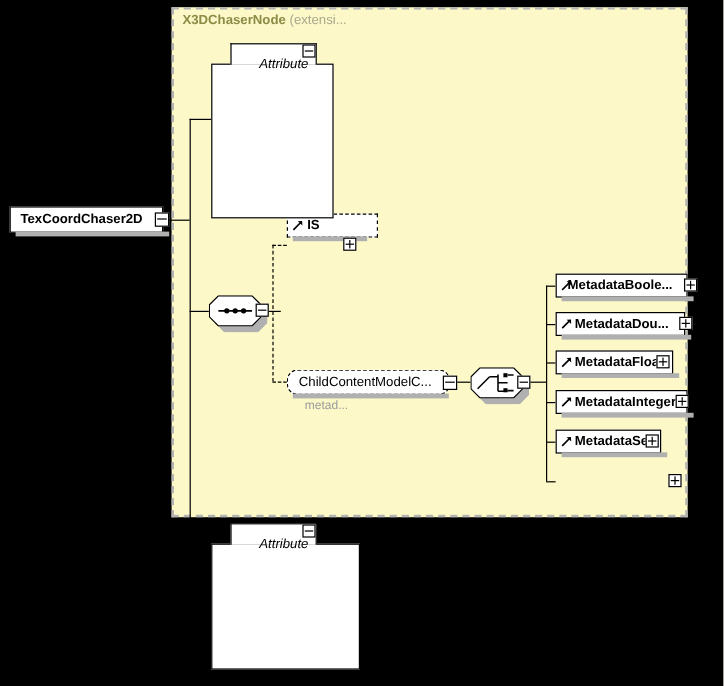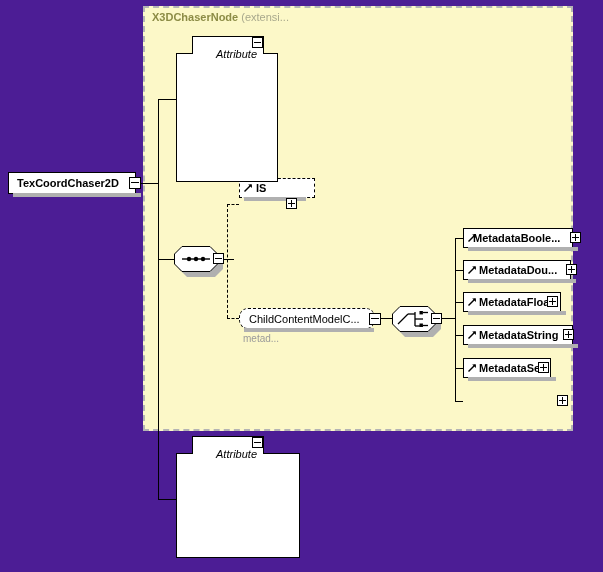--- a/index.html
+++ b/index.html
@@ -7,21 +7,21 @@
     padding: 0;
     background: #ffffff;
   }
   body {
     font-family: "Liberation Sans", sans-serif;
   }
   #canvas {
     position: relative;
     width: 603px;
     height: 572px;
-    background: #4c1d95;
+    background: #000000;
     overflow: hidden;
     text-decoration: underline;
   }
 
   
   .ext-panel {
     position: absolute;
     background: #fcf8c8;
     border: 2px dashed #b4b4b4;
     box-sizing: border-box;
@@ -254,20 +254,21 @@
     margin-top: -5px;
     width: 10px;
     height: 10px;
   }
 
   .annot {
     position: absolute;
     font-size: 10px;
     color: #9a9a9a;
     white-space: nowrap;
+    margin-left: 11px;
   }
 </style>
 </head>
 <body>
 
 <div id="canvas">
 
   <div class="ext-panel" style="left:143px; top:6px; width:430px; height:425px;"></div>
   <div class="ext-title" style="left:152px; top:11px;">
     <span>X3DChaserNode</span>
@@ -407,21 +408,21 @@
     <span class="node-label" style="padding-left:15px;">MetadataFloat</span>
     <span class="shadow" style="width:98px;"></span>
   </div>
   <div class="expander plus" style="left:547px; top:296px;"></div>
 
   <div class="node solid" style="left:463px; top:325px; width:110px; height:20px;">
     <svg class="refarrow" viewBox="0 0 10 10">
       <line x1="1.5" y1="8.5" x2="8" y2="2" stroke="#000000" stroke-width="1.4"></line>
       <polygon points="8.8,1.2 9,5 5.2,1.4" fill="#000000"></polygon>
     </svg>
-    <span class="node-label" style="padding-left:15px;">MetadataString</span>
+    <span class="node-label" style="padding-left:15px;">MetadataInteger</span>
     <span class="shadow" style="width:110px;"></span>
   </div>
   <div class="expander plus" style="left:563px; top:329px;"></div>
 
   <div class="node solid" style="left:463px; top:358px; width:88px; height:20px;">
     <svg class="refarrow" viewBox="0 0 10 10">
       <line x1="1.5" y1="8.5" x2="8" y2="2" stroke="#000000" stroke-width="1.4"></line>
       <polygon points="8.8,1.2 9,5 5.2,1.4" fill="#000000"></polygon>
     </svg>
     <span class="node-label" style="padding-left:15px;">MetadataSet</span>

